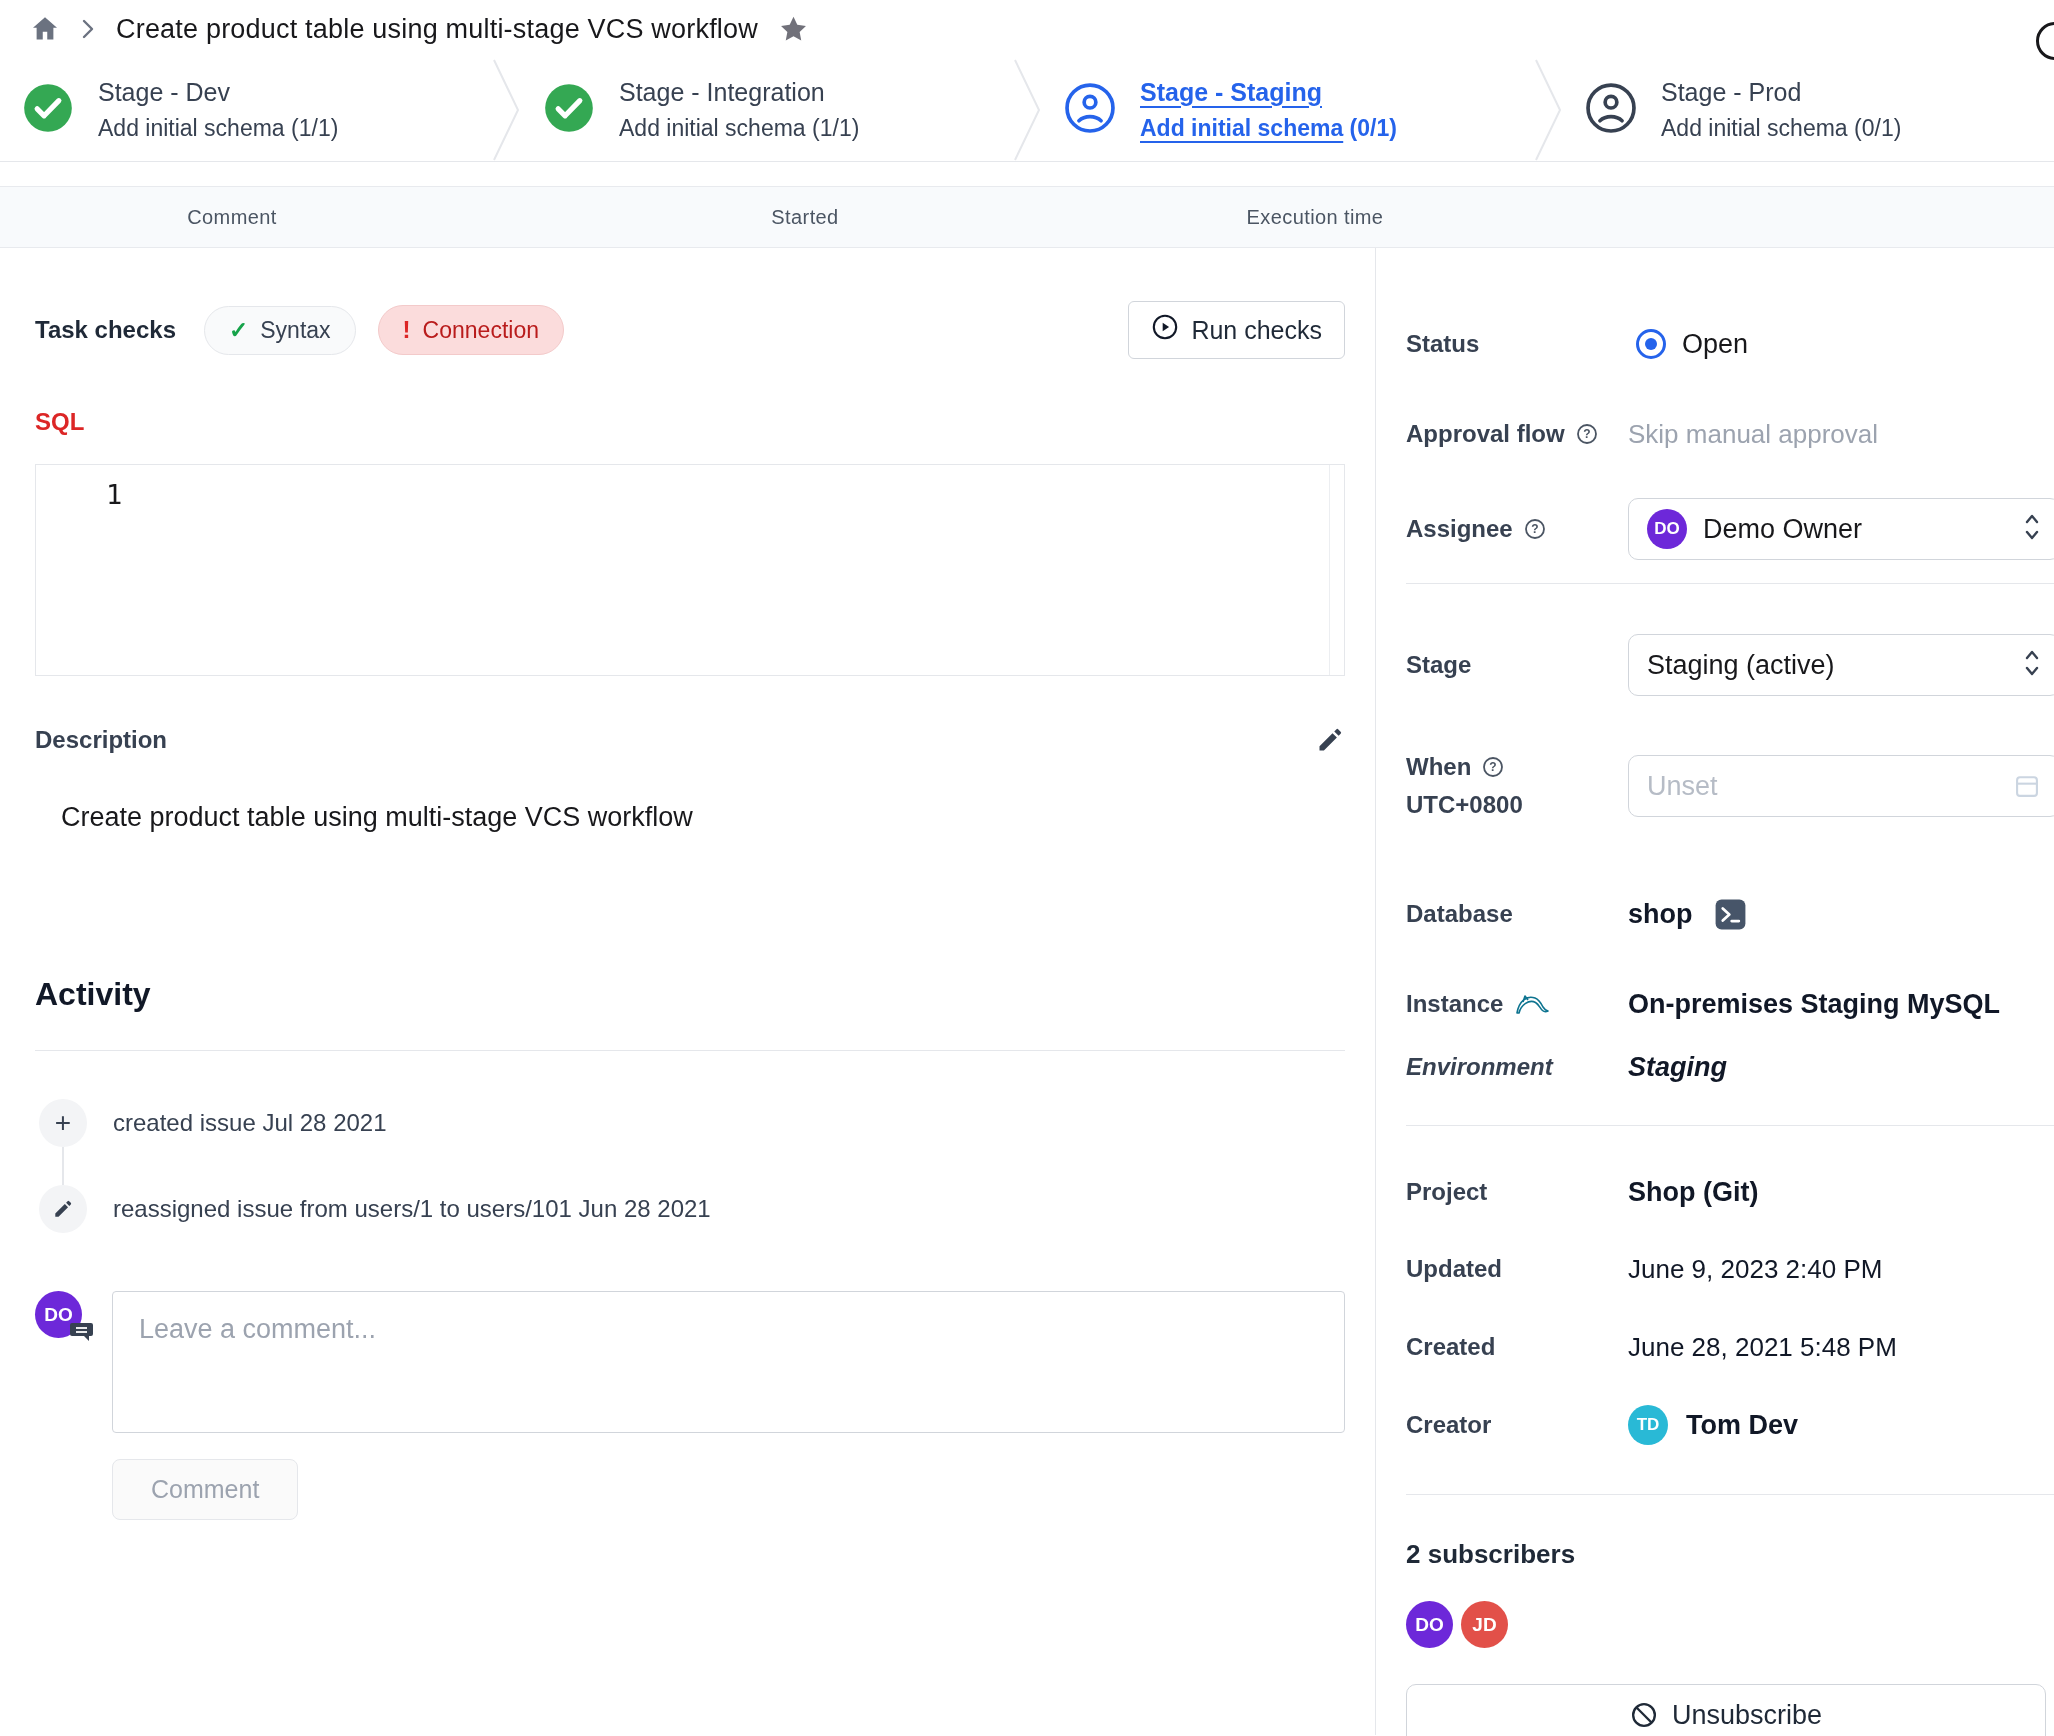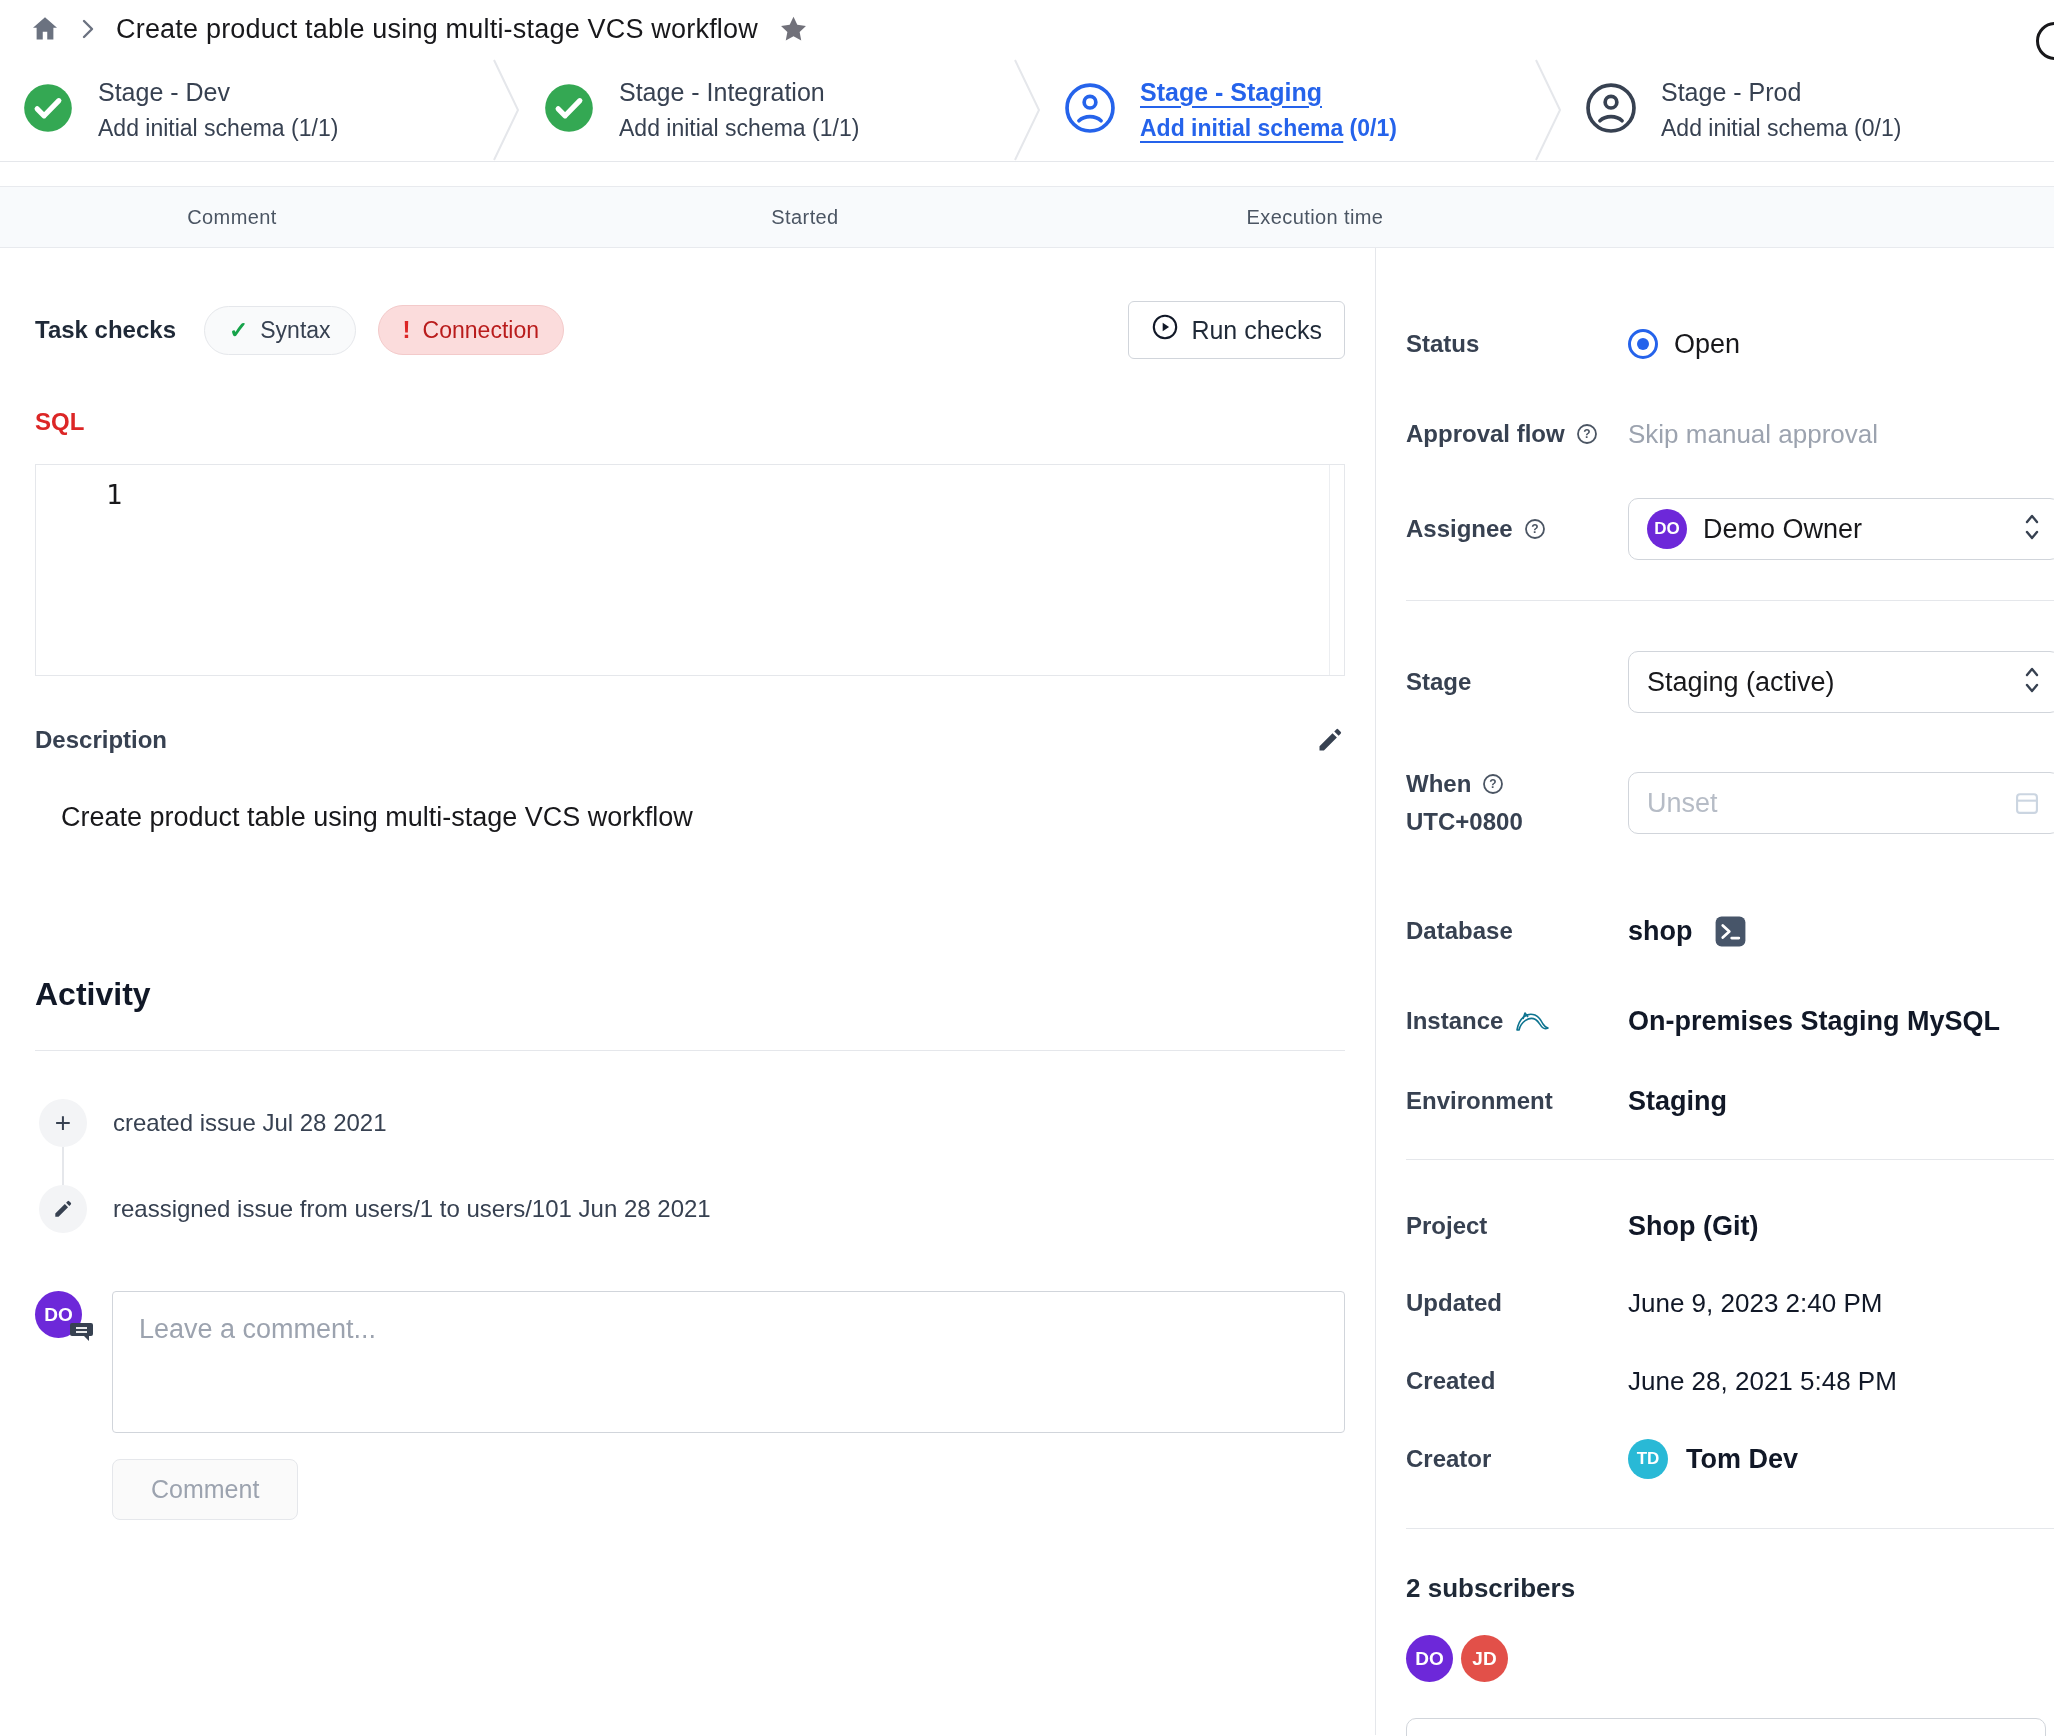--- a/index.html
+++ b/index.html
@@ -121,21 +121,21 @@
   .when-placeholder { font-size:27px; color:#b6bcc6; }
 
   .db-row-value { display:flex; align-items:center; gap:22px; }
   .subs-heading { font-size:26px; font-weight:600; color:#1f2937; }
   .subs-avatars { display:flex; gap:8px; }
   .unsub-btn { width:640px; height:62px; background:#fff; border:1px solid #d1d5db;
     border-radius:10px; display:flex; align-items:center; justify-content:center; gap:14px;
     font-size:27px; font-weight:500; color:#1f2937; font-family:inherit; cursor:pointer; }
 
   .mt54{margin-top:54px;} .mt50{margin-top:50px;} .mt48{margin-top:48px;} .mt46{margin-top:46px;}
-  .mt44{margin-top:44px;} .mt42{margin-top:42px;justify-content:center;} .mt40{margin-top:40px;} .mt38{margin-top:38px;}
+  .mt44{margin-top:44px;} .mt42{margin-top:42px;justify-content:center;} .mt40{margin-top:23px;font-style:italic;} .mt38{margin-top:38px;}
   .mt36{margin-top:36px;} .mt28{margin-top:28px;} .mt62{margin-top:62px;}
 </style>
 </head>
 <body>
 
 <div class="breadcrumb-row">
   <span class="crumb-icon">
     <svg width="30" height="30" viewBox="0 0 24 24">
         <path d="M12 2.6 21.6 11h-2.9v9.4h-4.9v-6.2h-3.6v6.2H5.3V11H2.4z" fill="#6b7280"></path>
       </svg>
@@ -312,21 +312,21 @@
         </span>
       </div>
       <textarea class="comment-textarea" placeholder="Leave a comment..." style=""></textarea>
     </div>
     <button class="comment-btn">Comment</button>
 
   </div>
 
   <div class="sidebar">
 
-    <div class="side-row" style="height:36px;">
+    <div class="side-row" style="height:36px;gap:8px;">
       <span class="side-label">Status</span>
       <span class="side-value">
         <span class="radio-outer">
             <span class="radio-dot"></span>
           </span>
         <span class="status-open">Open</span>
       </span>
     </div>
 
     <div class="side-row mt54" style="height:36px;">

